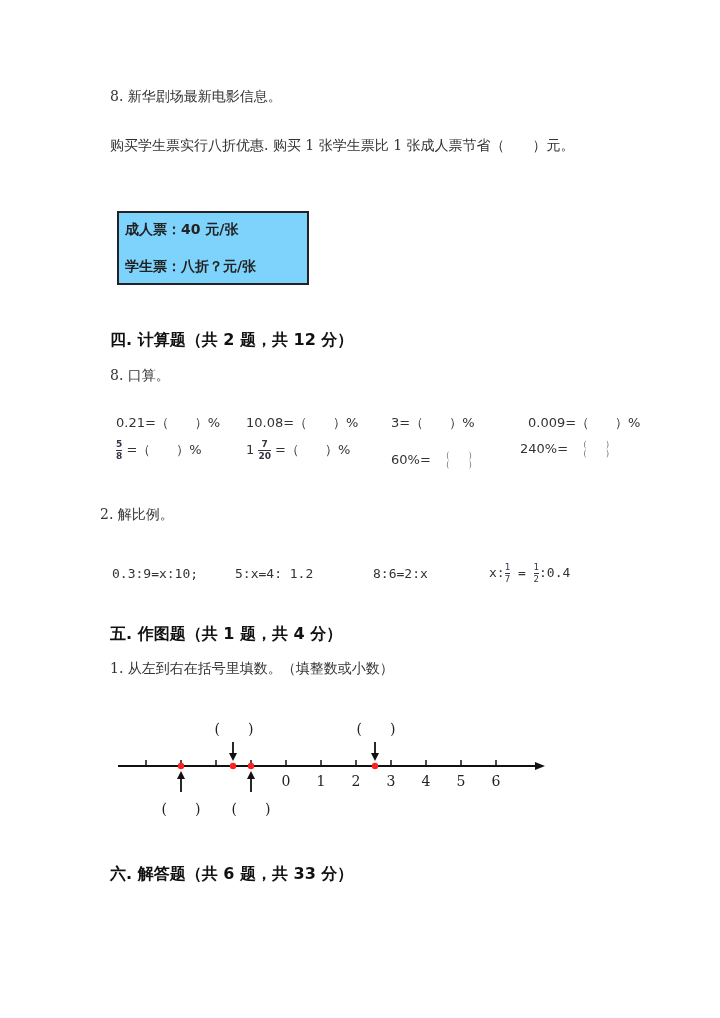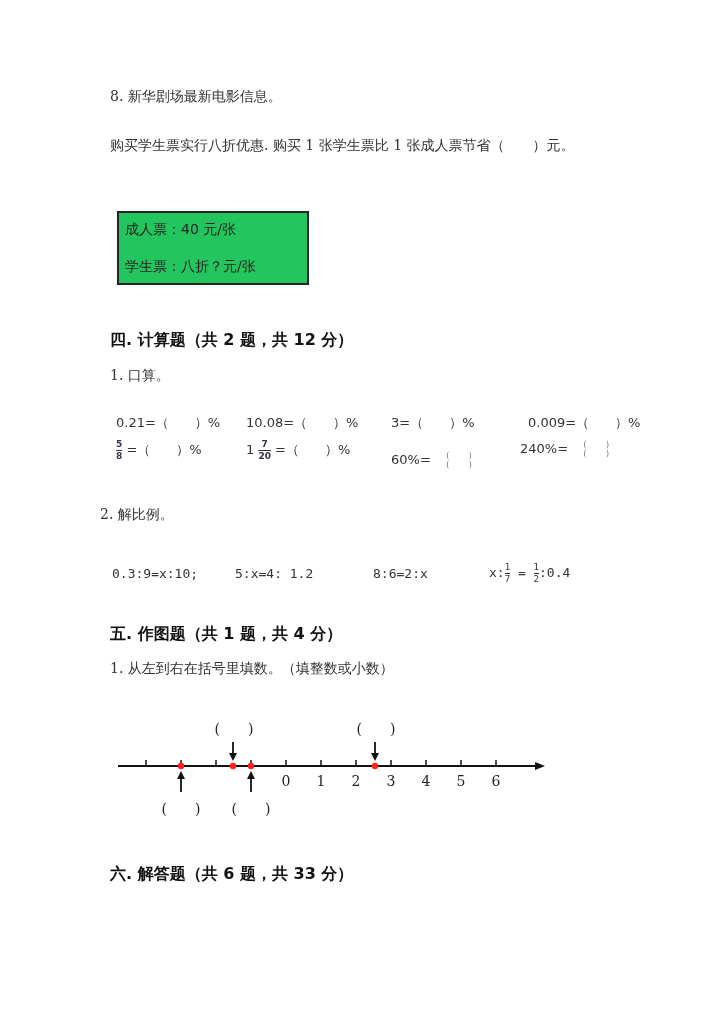--- a/index.html
+++ b/index.html
@@ -4,21 +4,21 @@
 <style>
   html, body { margin: 0; padding: 0; background: #ffffff; }
   body { width: 720px; height: 1018px; position: relative; overflow: hidden;
          font-family: "DejaVu Serif", "Liberation Serif", serif; color: #222; }
   .abs { position: absolute; white-space: nowrap; }
   .txt { font-size: 14px; color: #333; }
   .heading { font-size: 16px; font-weight: bold; color: #111; font-family: "DejaVu Sans", "Liberation Sans", sans-serif; }
   .mono { font-family: "DejaVu Sans Mono", "Liberation Mono", monospace; font-size: 13px; color: #333; }
   .sans { font-family: "DejaVu Sans", "Liberation Sans", sans-serif; font-size: 13px; color: #333; }
   .ticket-box { position: absolute; left: 117px; top: 211px; width: 192px; height: 74px;
-                background: #22c55e; border: 2px solid #222; box-sizing: border-box; }
+                background: #7dd3fc; border: 2px solid #222; box-sizing: border-box; font-weight: bold; }
   .ticket-line { position: absolute; left: 6px; font-size: 14px; font-family: "DejaVu Sans", "Liberation Sans", sans-serif; color: #222; }
   .frac { display: inline-block; vertical-align: middle; text-align: center; line-height: 1; font-size: 9px; font-weight: bold; color: #334; }
   .frac span { display: block; }
   .frac .bar { border-top: 1px solid #334; margin: 1px 0; }
   .pfrac { display: inline-block; vertical-align: middle; width: 46px; text-align: center; font-size: 9px; color: #555; line-height: 1; }
   .pfrac .num, .pfrac .den { display: flex; justify-content: space-between; padding: 0 6px; }
   .pfrac .bar { border-top: 1px solid #555; margin: 2px 0; }
   svg text { font-family: "DejaVu Serif", "Liberation Serif", serif; }
 </style>
 </head>
@@ -26,21 +26,21 @@
 
 <div class="abs txt" style="left:110px; top:88px;">8. 新华剧场最新电影信息。</div>
 <div class="abs txt" style="left:110px; top:137px;">购买学生票实行八折优惠. 购买 1 张学生票比 1 张成人票节省（　　）元。</div>
 
 <div class="ticket-box">
   <div class="ticket-line" style="top:8px;">成人票：40 元/张</div>
   <div class="ticket-line" style="top:45px;">学生票：八折？元/张</div>
 </div>
 
 <div class="abs heading" style="left:110px; top:330px;">四. 计算题（共 2 题，共 12 分）</div>
-<div class="abs txt" style="left:110px; top:367px;">1. 口算。</div>
+<div class="abs txt" style="left:110px; top:367px;">8. 口算。</div>
 
 <div class="abs sans" style="left:116px; top:414px;">0.21=（　　）%</div>
 <div class="abs sans" style="left:246px; top:414px;">10.08=（　　）%</div>
 <div class="abs sans" style="left:391px; top:414px;">3=（　　）%</div>
 <div class="abs sans" style="left:528px; top:414px;">0.009=（　　）%</div>
 
 <div class="abs sans" style="left:116px; top:440px;">
   <span class="frac">
     <span>5</span>
     <span class="bar"></span>

